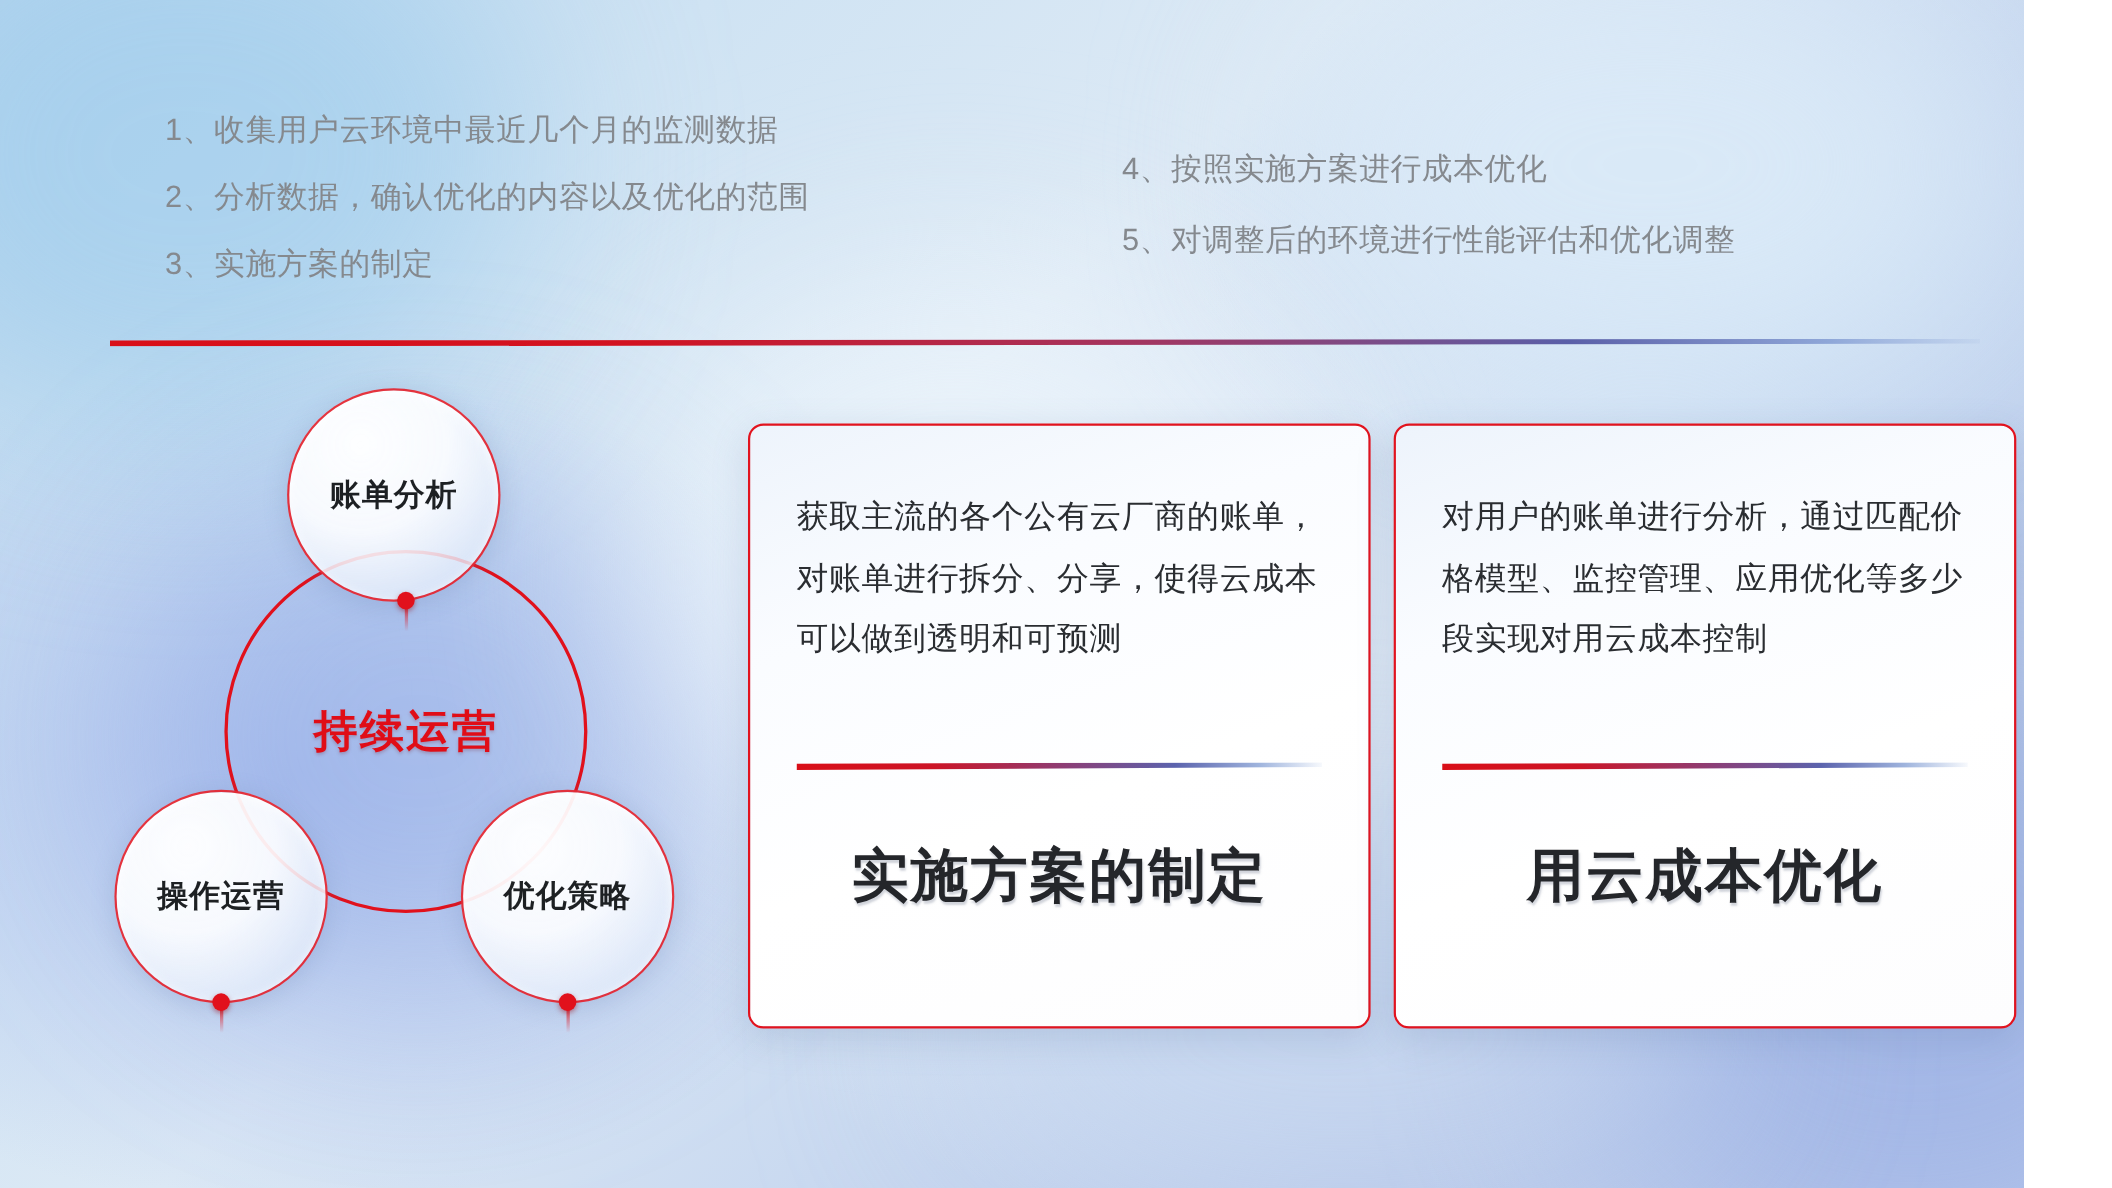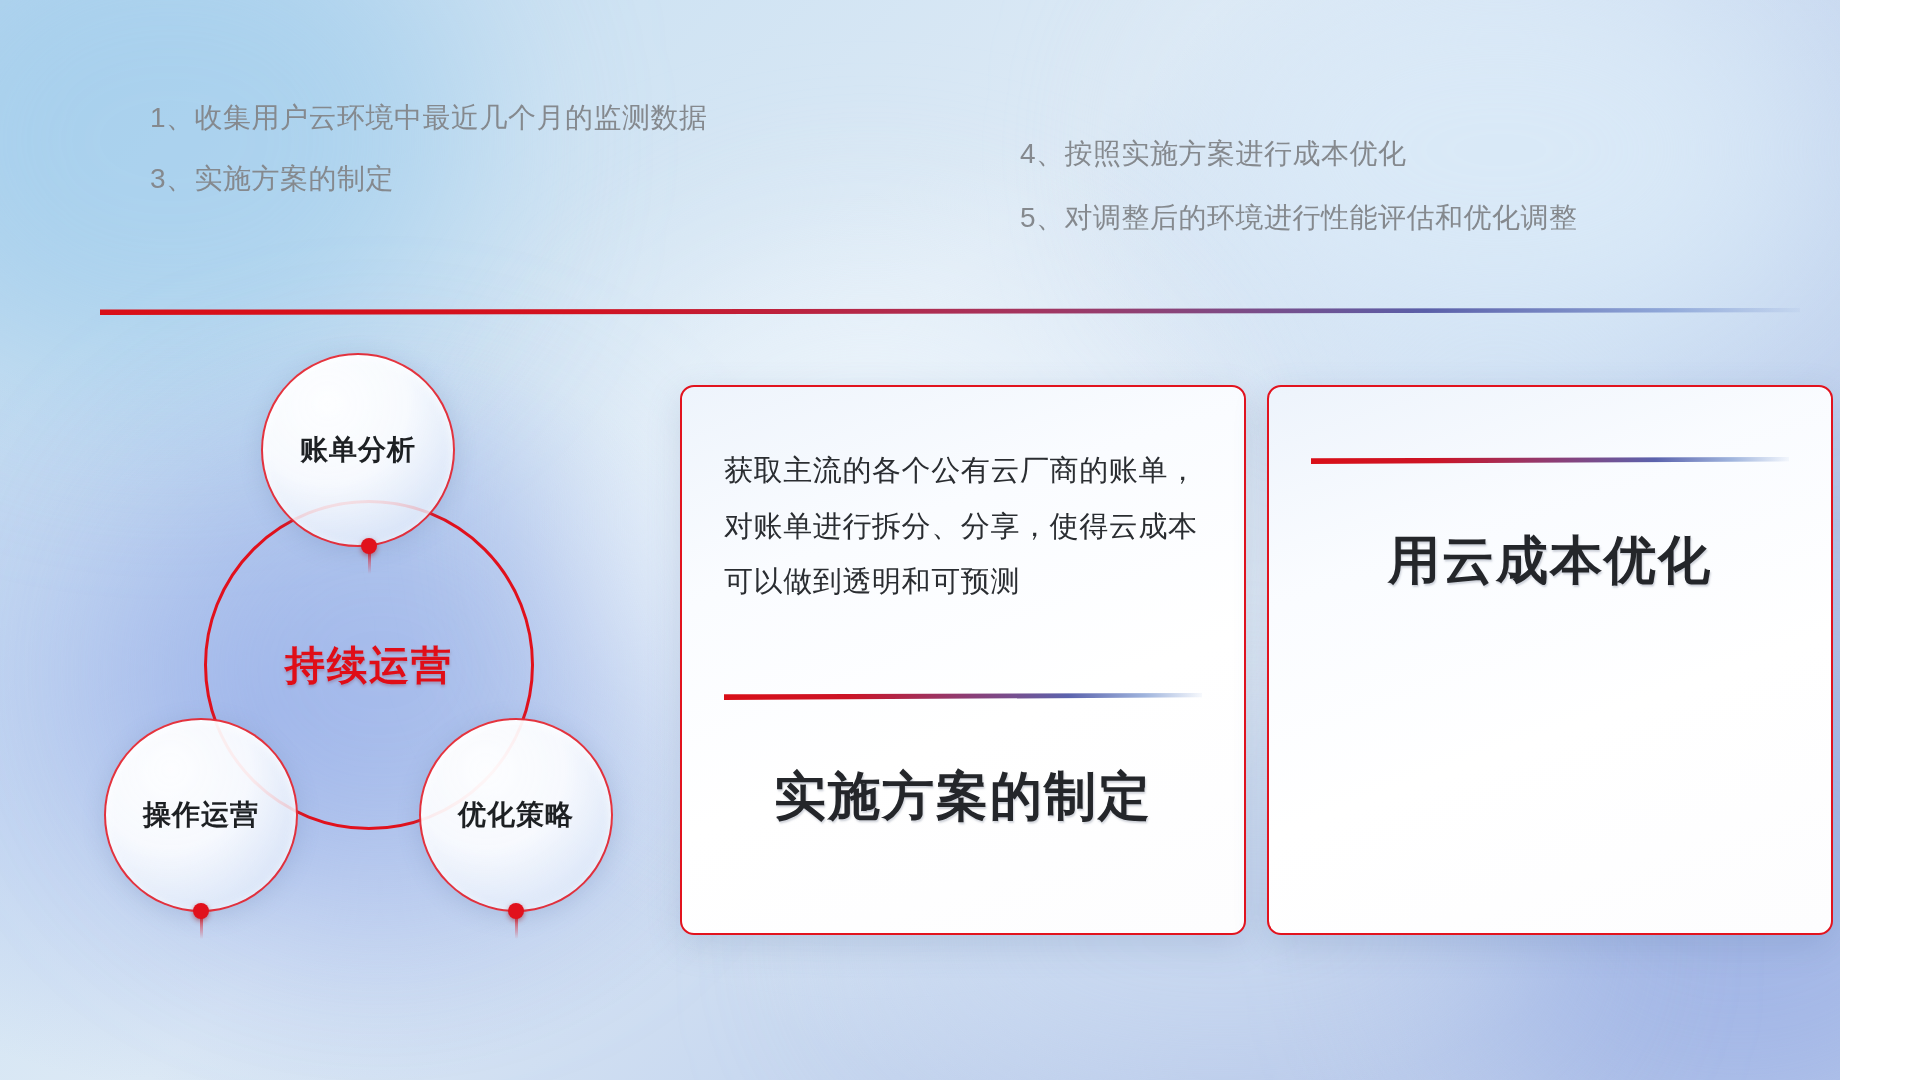--- a/index.html
+++ b/index.html
@@ -221,20 +221,21 @@
   <div class="blob b1"></div>
   <div class="blob b2"></div>
   <div class="blob b3"></div>
   <div class="blob b4"></div>
   <div class="blob b5"></div>
   <div class="blob b6"></div>
 
   <div class="steps">
     <div class="steps-col left">
       <div class="step-line">1、收集用户云环境中最近几个月的监测数据</div>
+      <div class="step-line">2、分析数据，确认优化的内容以及优化的范围</div>
       <div class="step-line">3、实施方案的制定</div>
     </div>
     <div class="steps-col right">
       <div class="step-line">4、按照实施方案进行成本优化</div>
       <div class="step-line">5、对调整后的环境进行性能评估和优化调整</div>
     </div>
   </div>
 
   <div class="divider-wrap">
     <div class="divider"></div>
@@ -273,18 +274,19 @@
   </div>
 
   <div class="cards">
     <div class="card">
       <div class="card-body">获取主流的各个公有云厂商的账单，对账单进行拆分、分享，使得云成本可以做到透明和可预测</div>
       <div class="card-rule"></div>
       <div class="card-title">实施方案的制定</div>
     </div>
 
     <div class="card">
+      <div class="card-body">对用户的账单进行分析，通过匹配价格模型、监控管理、应用优化等多少段实现对用云成本控制</div>
       <div class="card-rule"></div>
       <div class="card-title">用云成本优化</div>
     </div>
   </div>
 
 </div>
 
 </body></html>

